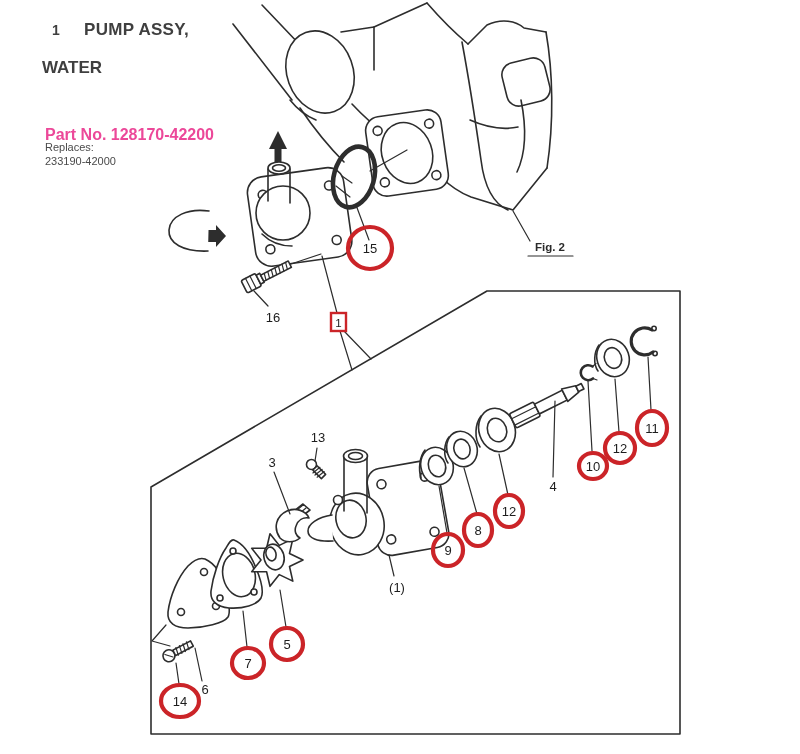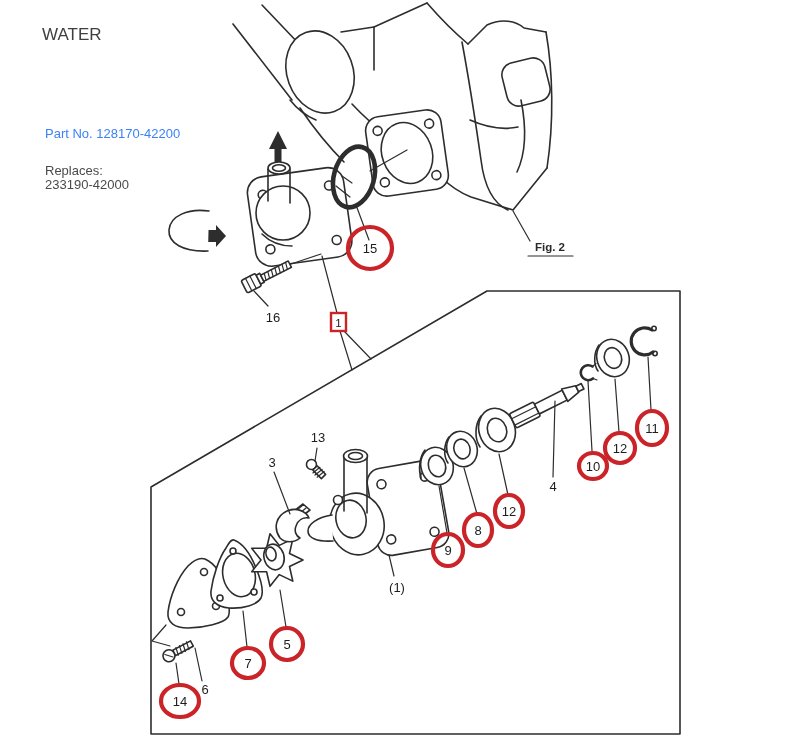--- a/index.html
+++ b/index.html
@@ -2,41 +2,42 @@
 <html style="--red: #cb2428; --line: #2d2d2d;"><head>
 <meta charset="utf-8">
 <style>
   :root { --red:#cb2428; --line:#2d2d2d; }
   html,body { margin:0; padding:0; background:#fff; }
   .page { position:relative; width:800px; height:754px; background:#fff; overflow:hidden;
           font-family:"Liberation Sans", sans-serif; }
   .hdr { position:absolute; left:42px; top:20px; color:#3f3f3f; }
   .hdr .t1 { font-size:17px; font-weight:bold; letter-spacing:.3px; }
   .hdr .t1 .num { display:inline-block; width:32px; padding-left:10px; font-size:14px; font-weight:bold; }
-  .hdr .t2 { font-size:17px; font-weight:normal; margin-top:5px; }
-  .partno { position:absolute; left:45px; top:126px; font-size:13px; color:#3b82f6; }
-  .repl   { position:absolute; left:45px; top:164px; font-size:13px; color:#4a4a4a; line-height:14px; }
+  .hdr .t2 { font-size:17px; font-weight:bold; margin-top:18px; }
+  .partno { position:absolute; left:45px; top:126px; font-size:16px; color:#ec4899;font-weight:bold; }
+  .repl   { position:absolute; left:45px; top:140px; font-size:11px; color:#4a4a4a; line-height:14px; }
   svg.fig { position:absolute; left:0; top:0; }
   .art  { stroke:var(--line); stroke-width:1.6; fill:none; stroke-linecap:round; stroke-linejoin:round; }
   .thin { stroke-width:1.2; }
   .fillw{ fill:#fff; }
   .solid{ fill:var(--line); stroke:none; }
   .oring{ stroke-width:4.6; }
   .ring { stroke:var(--red); stroke-width:4.2; fill:none; }
   .redbox { stroke:var(--red); stroke-width:2.4; fill:#fff; }
   .lbl  { fill:#1d1d1d; font-size:13px; text-anchor:middle; font-family:"Liberation Sans", sans-serif; }
   .lbl-s{ font-size:11.5px; }
   .fig2 { fill:#2a2a2a; font-size:11.5px; font-weight:bold; text-anchor:middle; font-family:"Liberation Sans", sans-serif; }
 </style>
 </head>
 <body>
 
 <div class="page">
 
   <div class="hdr">
+    <div class="t1"><span class="num">1</span><span>PUMP ASSY,</span></div>
     <div class="t2">WATER</div>
   </div>
   <div class="partno">Part No. 128170-42200</div>
   <div class="repl">
     <div>Replaces:</div>
     <div>233190-42000</div>
   </div>
 
   <svg class="fig" width="800" height="754" viewBox="0 0 800 754">
 

